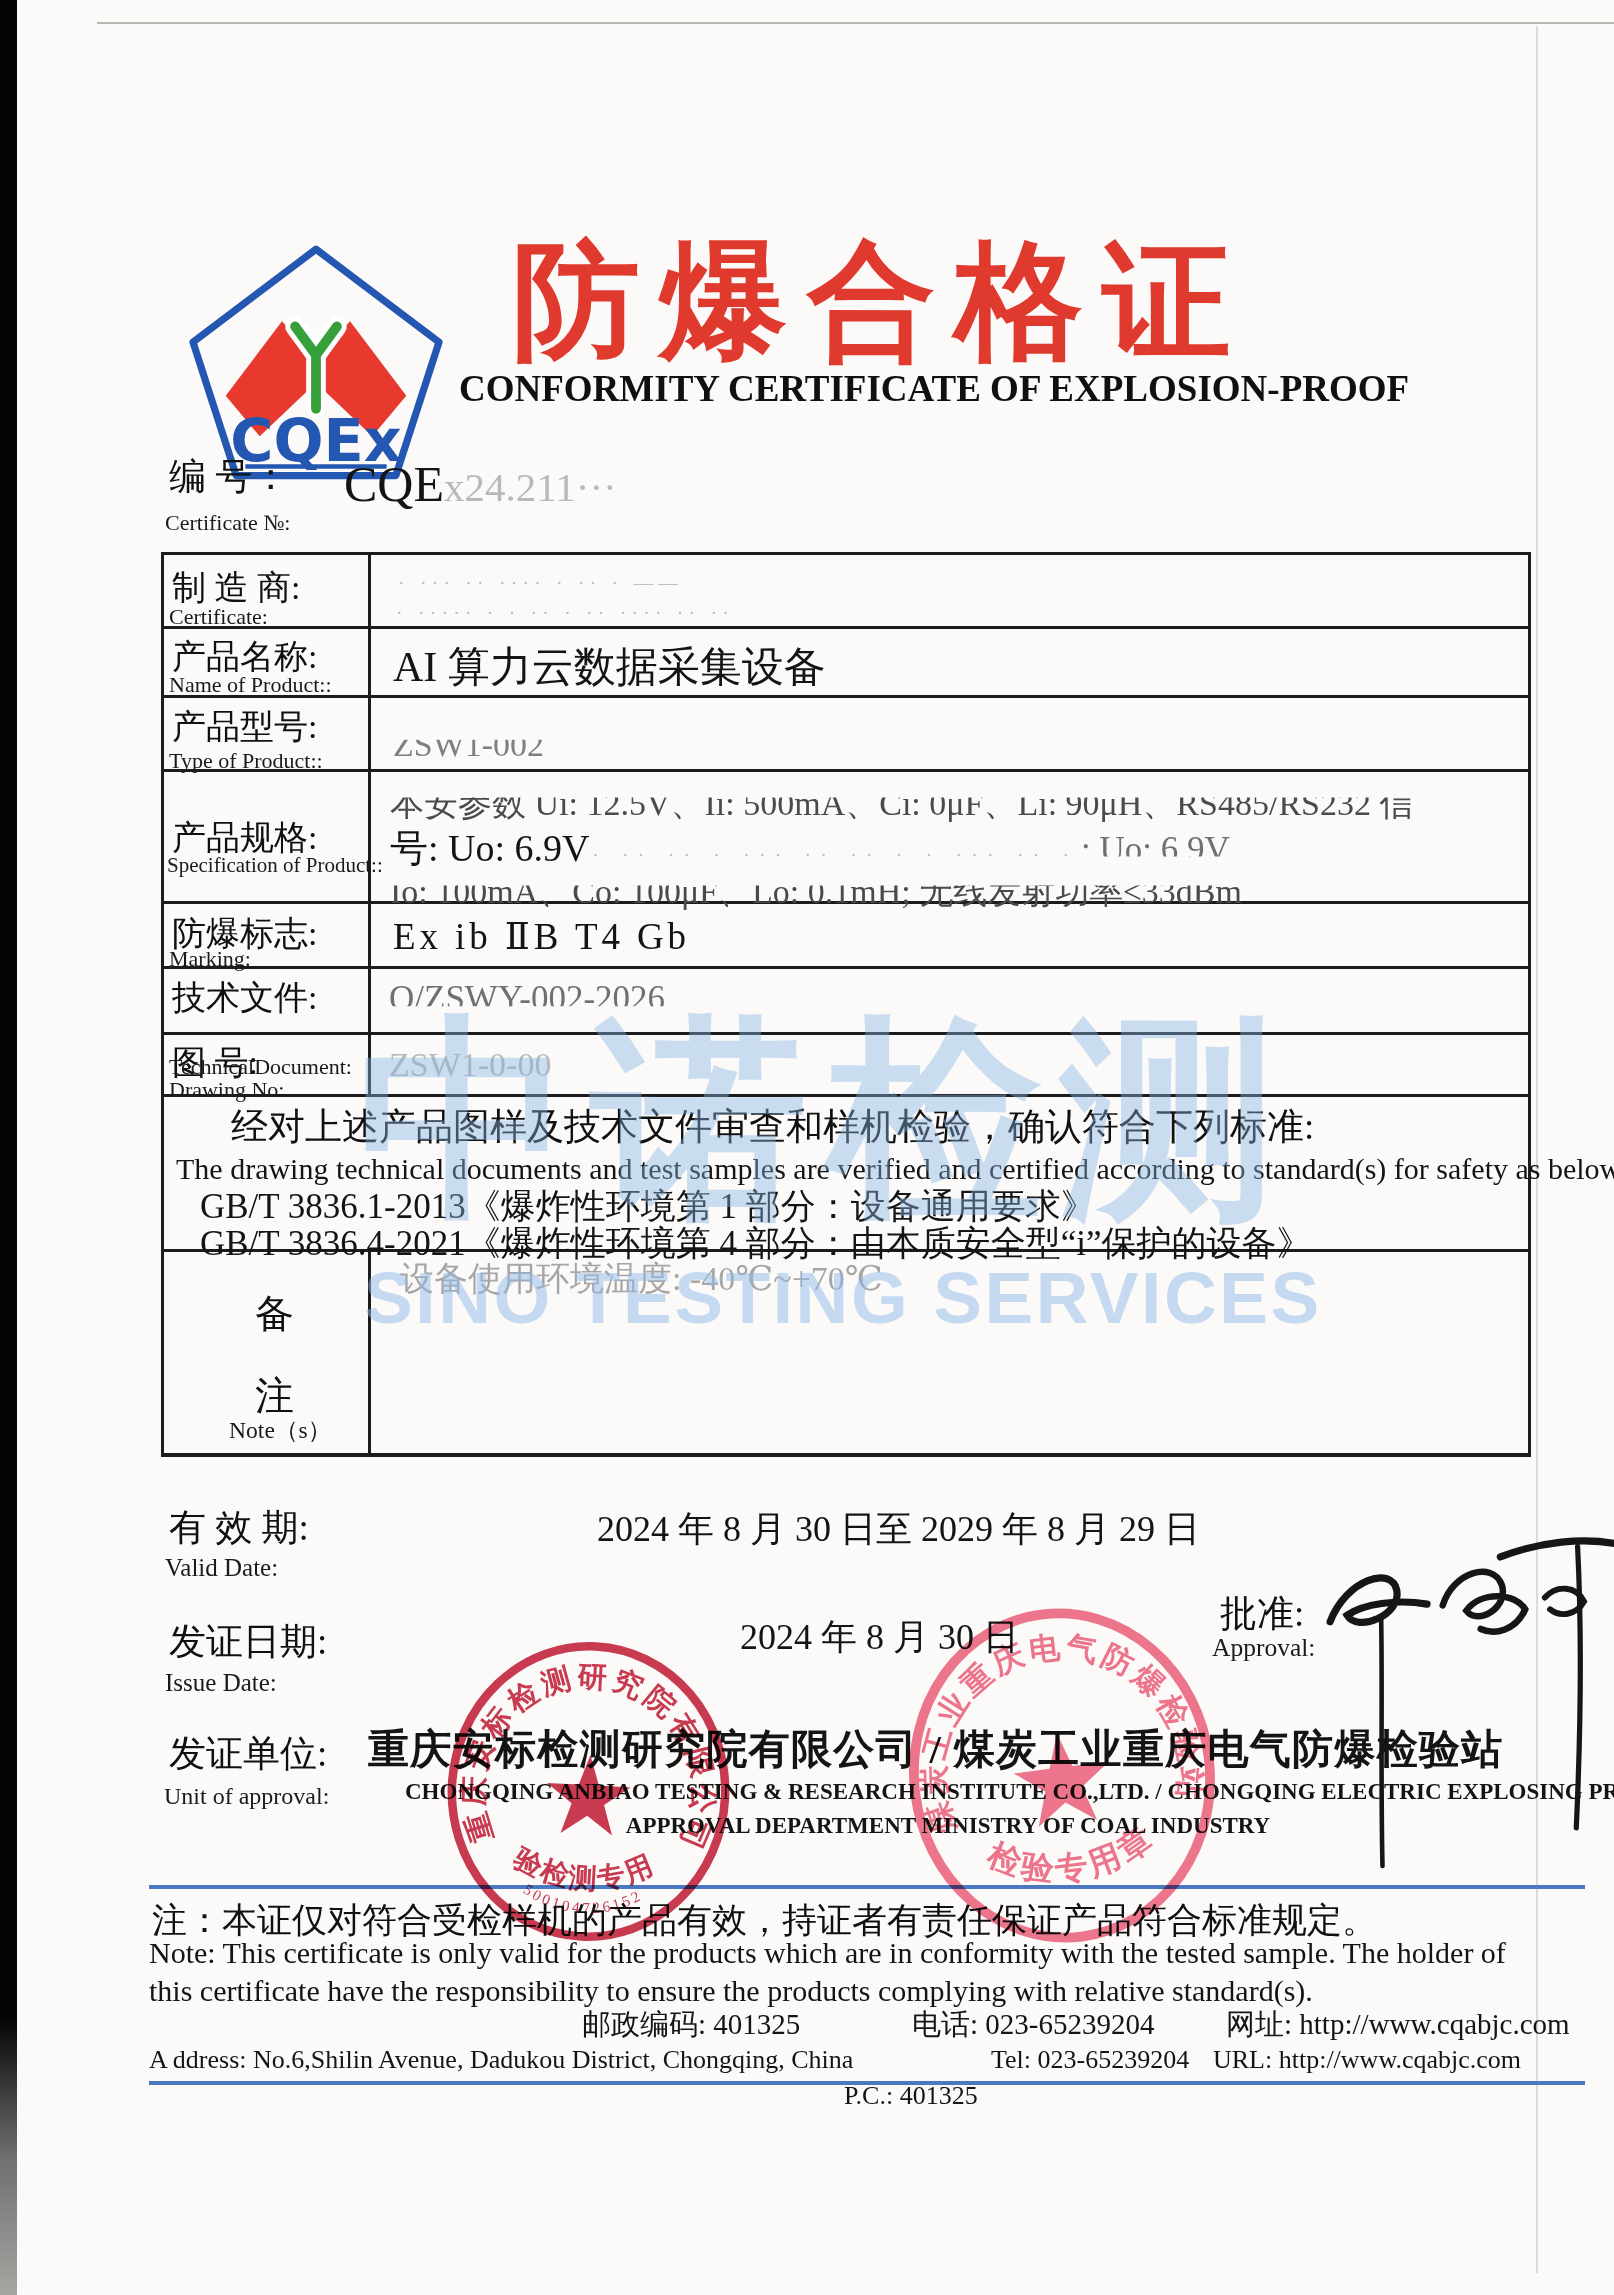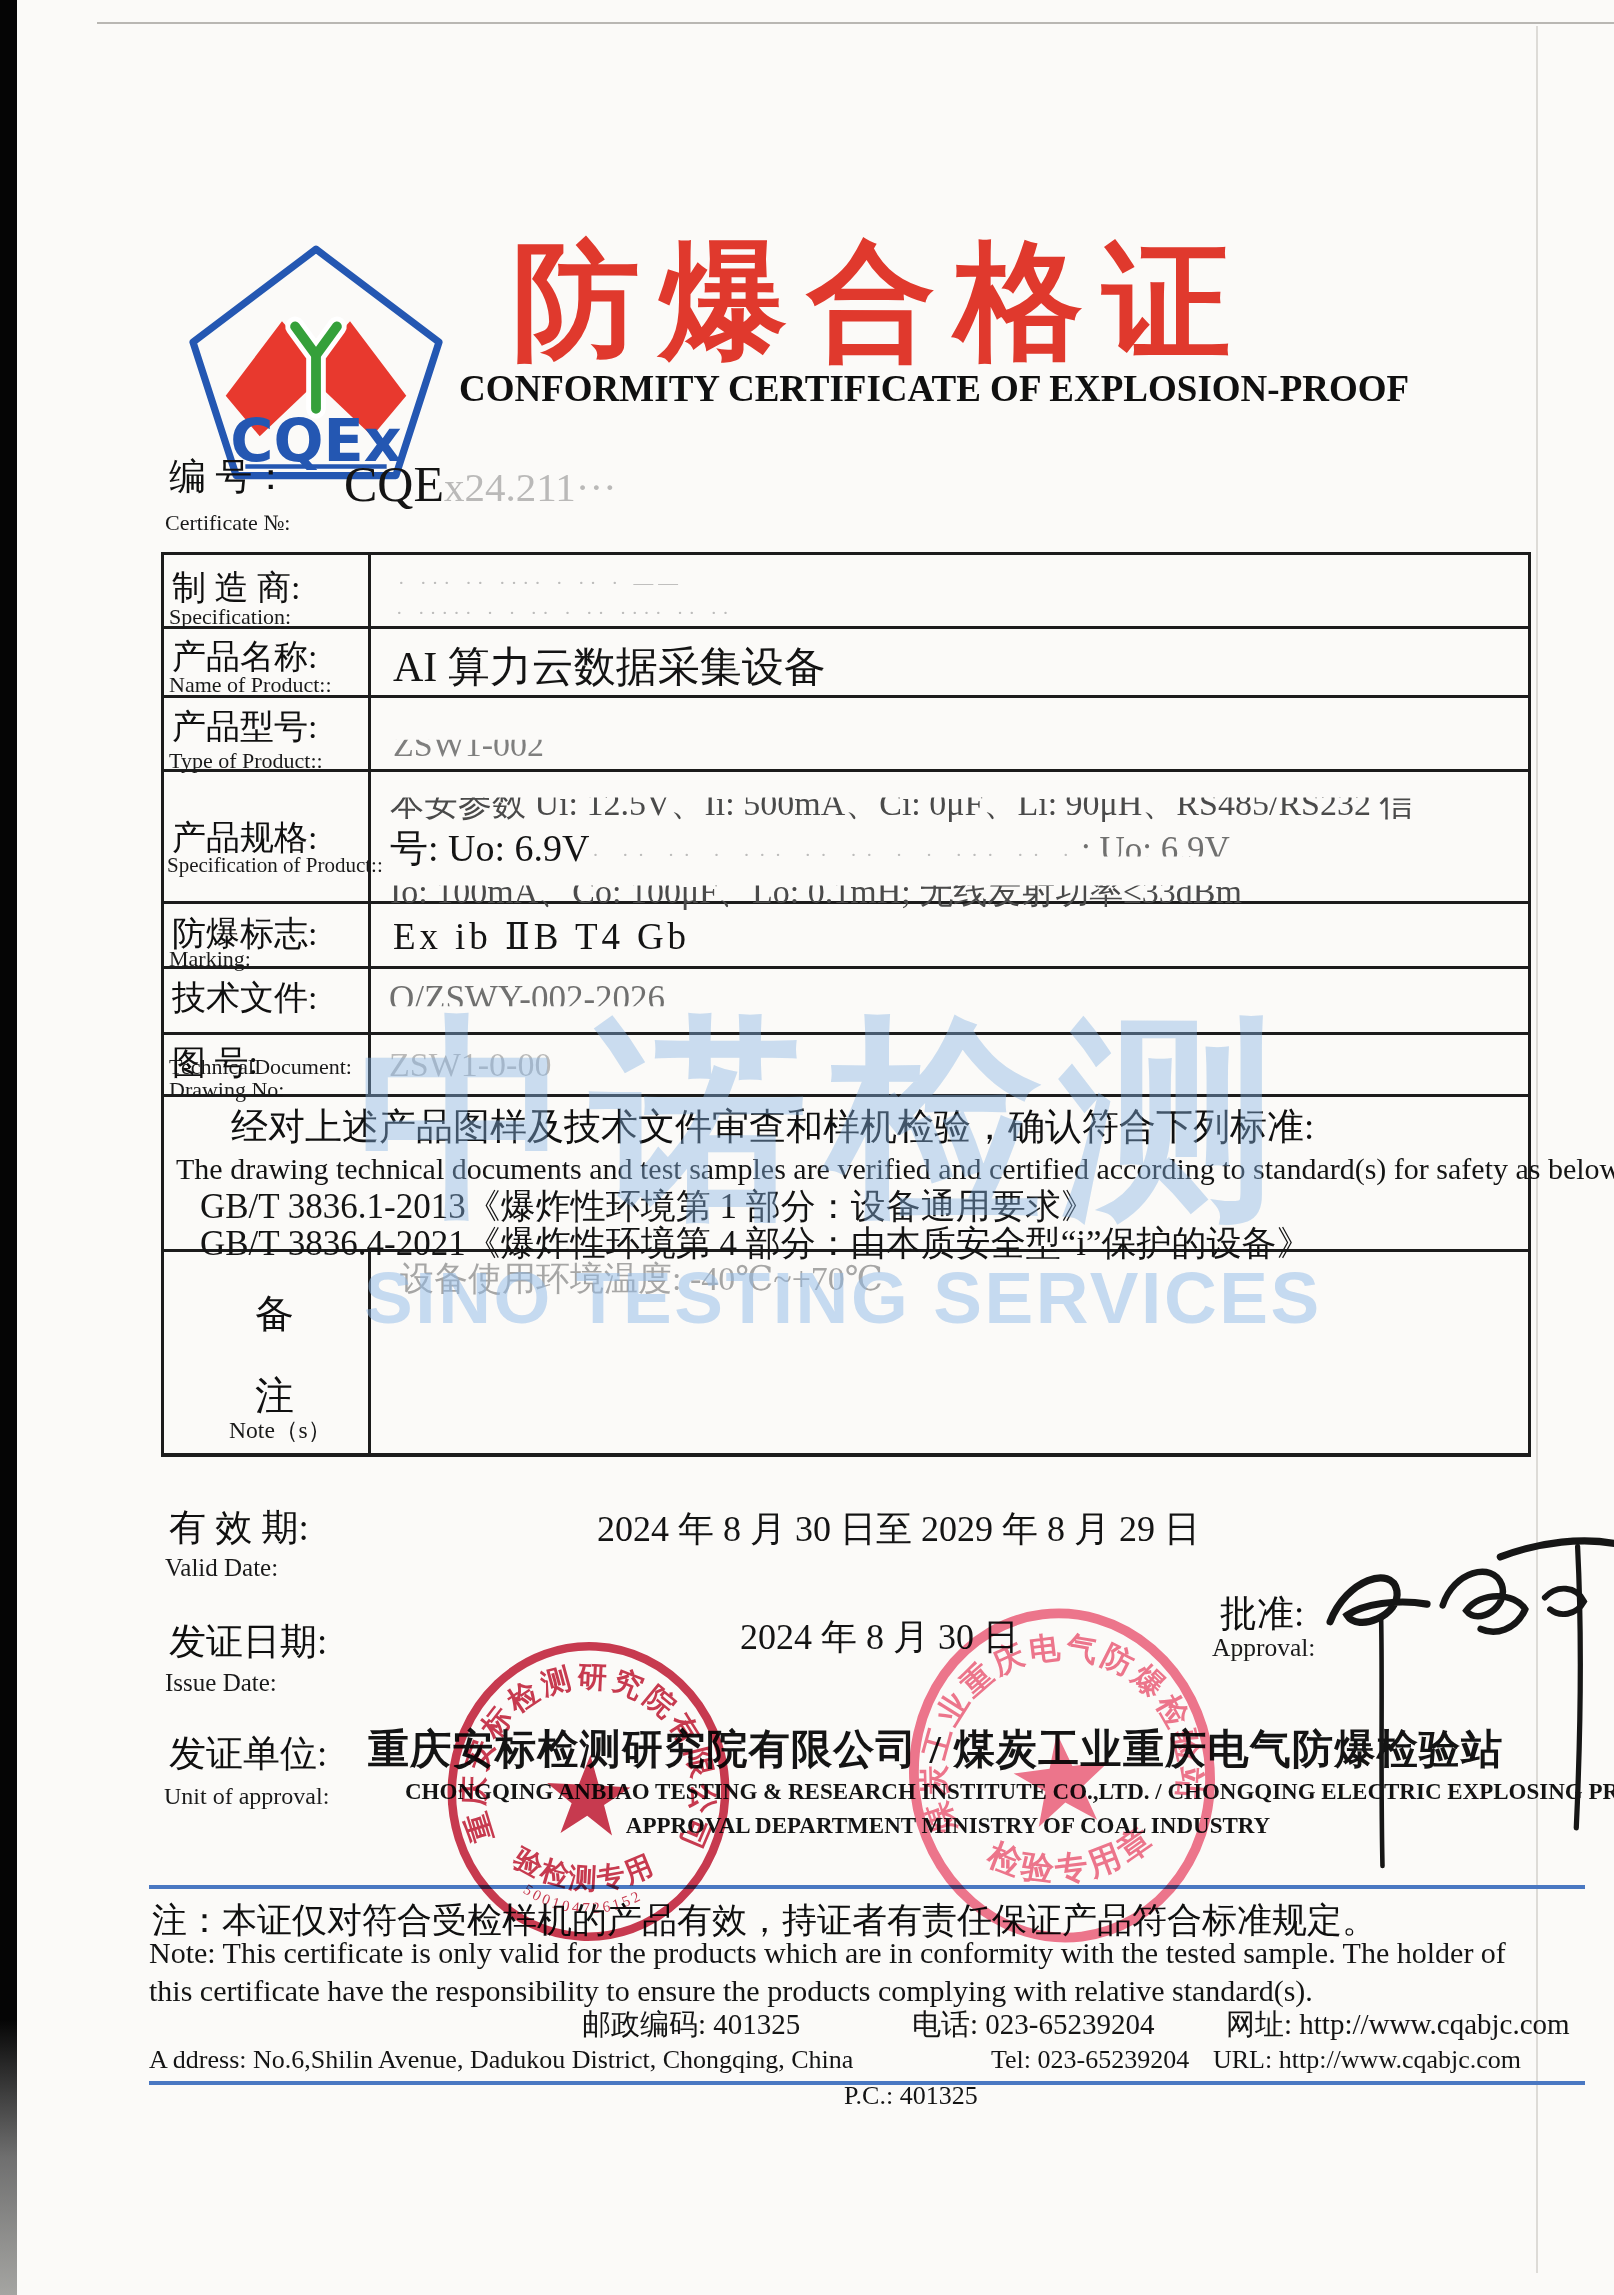--- a/index.html
+++ b/index.html
@@ -76,21 +76,21 @@
   <div class="abs hl" style="left:161px;top:1032px;width:1370px;"></div>
   <div class="abs hl" style="left:161px;top:1094px;width:1370px;"></div>
   <div class="abs hl" style="left:161px;top:1249px;width:1370px;"></div>
   <div class="abs hl" style="left:161px;top:1453px;width:1370px;height:3.9px;"></div>
   <div class="abs vl" style="left:161px;top:552px;height:905px;"></div>
   <div class="abs vl" style="left:1528px;top:552px;height:905px;"></div>
   <div class="abs vl" style="left:368px;top:552px;height:544px;"></div>
   <div class="abs vl" style="left:368px;top:1249px;height:207px;"></div>
 
   <div class="abs cnL z10" style="left:172px;top:565px;">制 造 商:</div>
-  <div class="abs enL z10" style="left:169px;top:604px;">Specification:</div>
+  <div class="abs enL z10" style="left:169px;top:604px;">Certificate:</div>
   <div class="abs redact z10" style="left:398px;top:571px;">· ··· ·· ···· · ·· · ——</div>
   <div class="abs redact z10" style="left:396px;top:601px;">· ····· · · ·· · ·· ···· ·· ··</div>
 
   <div class="abs cnL z10" style="left:172px;top:634px;">产品名称:</div>
   <div class="abs enL z10" style="left:169px;top:672px;">Name of Product::</div>
   <div class="abs val z10" style="left:393px;top:639px;font-size:42px;">AI 算力云数据采集设备</div>
 
   <div class="abs cnL z10" style="left:172px;top:704px;">产品型号:</div>
   <div class="abs enL z10" style="left:169px;top:748px;">Type of Product::</div>
   <div class="abs val fade1 z10" style="left:393px;top:726px;font-size:34px;opacity:.7;">ZSW1-002</div>

